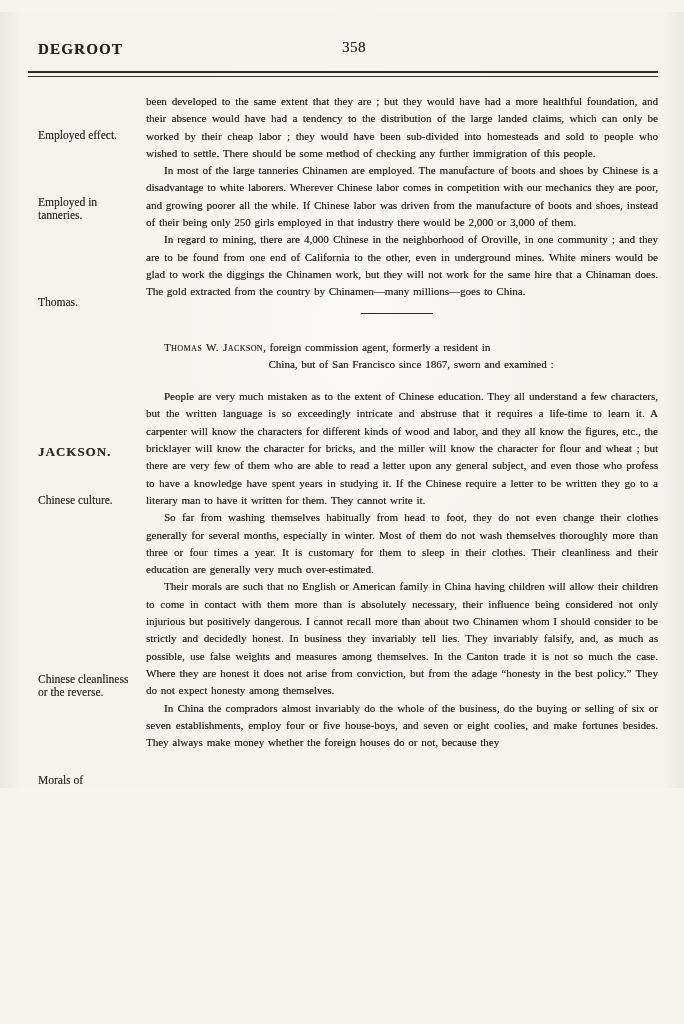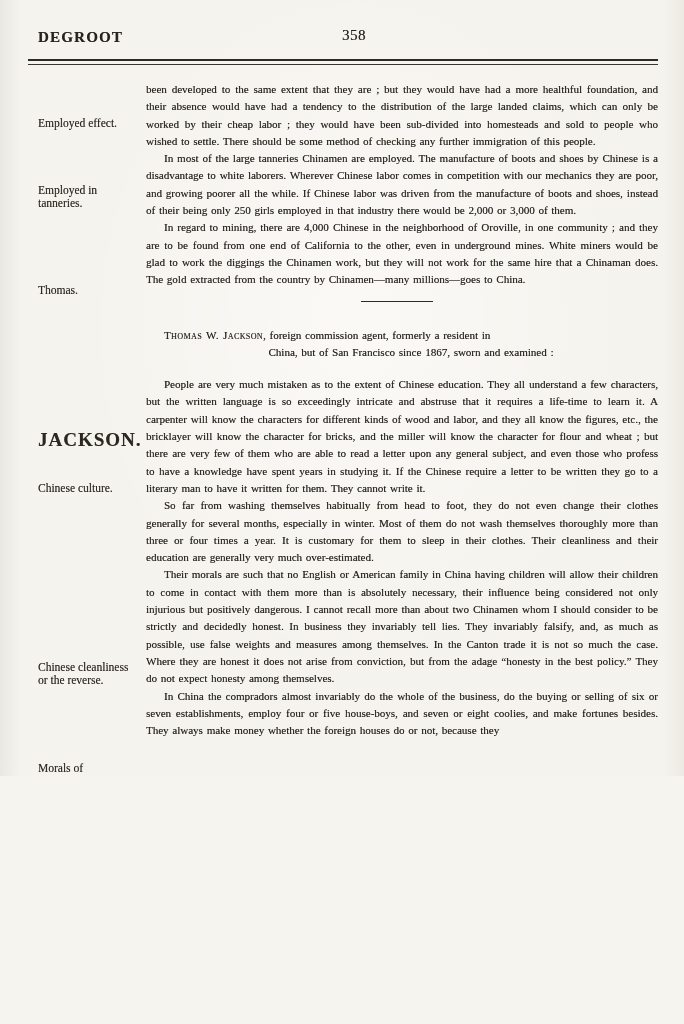--- a/index.html
+++ b/index.html
@@ -10,20 +10,21 @@
   }
   .page {
     position: relative;
     width: 684px; height: 776px;
     overflow: hidden;
     background:
       radial-gradient(ellipse at 52% 42%, rgba(255,255,255,0.55) 0%, rgba(255,255,255,0) 55%),
       linear-gradient(90deg, rgba(60,55,45,0.06) 0%, rgba(60,55,45,0) 3%, rgba(60,55,45,0) 97%, rgba(60,55,45,0.05) 100%),
       #f5f3ed;
     color: #26221d;
+    margin-top: 12px;
   }
   
   .running-title {
     position: absolute; top: 29px; left: 38px;
     font-size: 15px; font-weight: 700; letter-spacing: 1.2px;
     text-shadow: 0.3px 0.3px 0.4px rgba(35,30,25,0.6);
   }
   .folio {
     position: absolute; top: 27px; left: 0; width: 684px;
     text-align: center; font-size: 15px; letter-spacing: 0.5px;
@@ -37,21 +38,21 @@
   }
   
   .sidenote {
     position: absolute; left: 38px; width: 96px;
     font-size: 11.5px; line-height: 13px; color: #2c2721;
     text-shadow: 0.2px 0.2px 0.3px rgba(35,30,25,0.45);
   }
   .sn-0 { top: 117px; }
   .sn-1 { top: 184px; }
   .sn-2 { top: 284px; }
-  .sn-3 { top: 433px; font-weight: 700; font-size: 19px; letter-spacing: 1px; }
+  .sn-3 { top: 433px; font-weight: 700; font-size: 13px; letter-spacing: 1px; }
   .sn-4 { top: 482px; }
   .sn-5 { top: 661px; }
   .sn-6 { top: 762px; }
   .sn-7 { top: 920px; }
   
   .body-col {
     position: absolute; left: 146px; top: 81px; width: 512px;
     font-size: 11px; line-height: 17.3px;
     text-align: justify;
     word-spacing: 1px;

